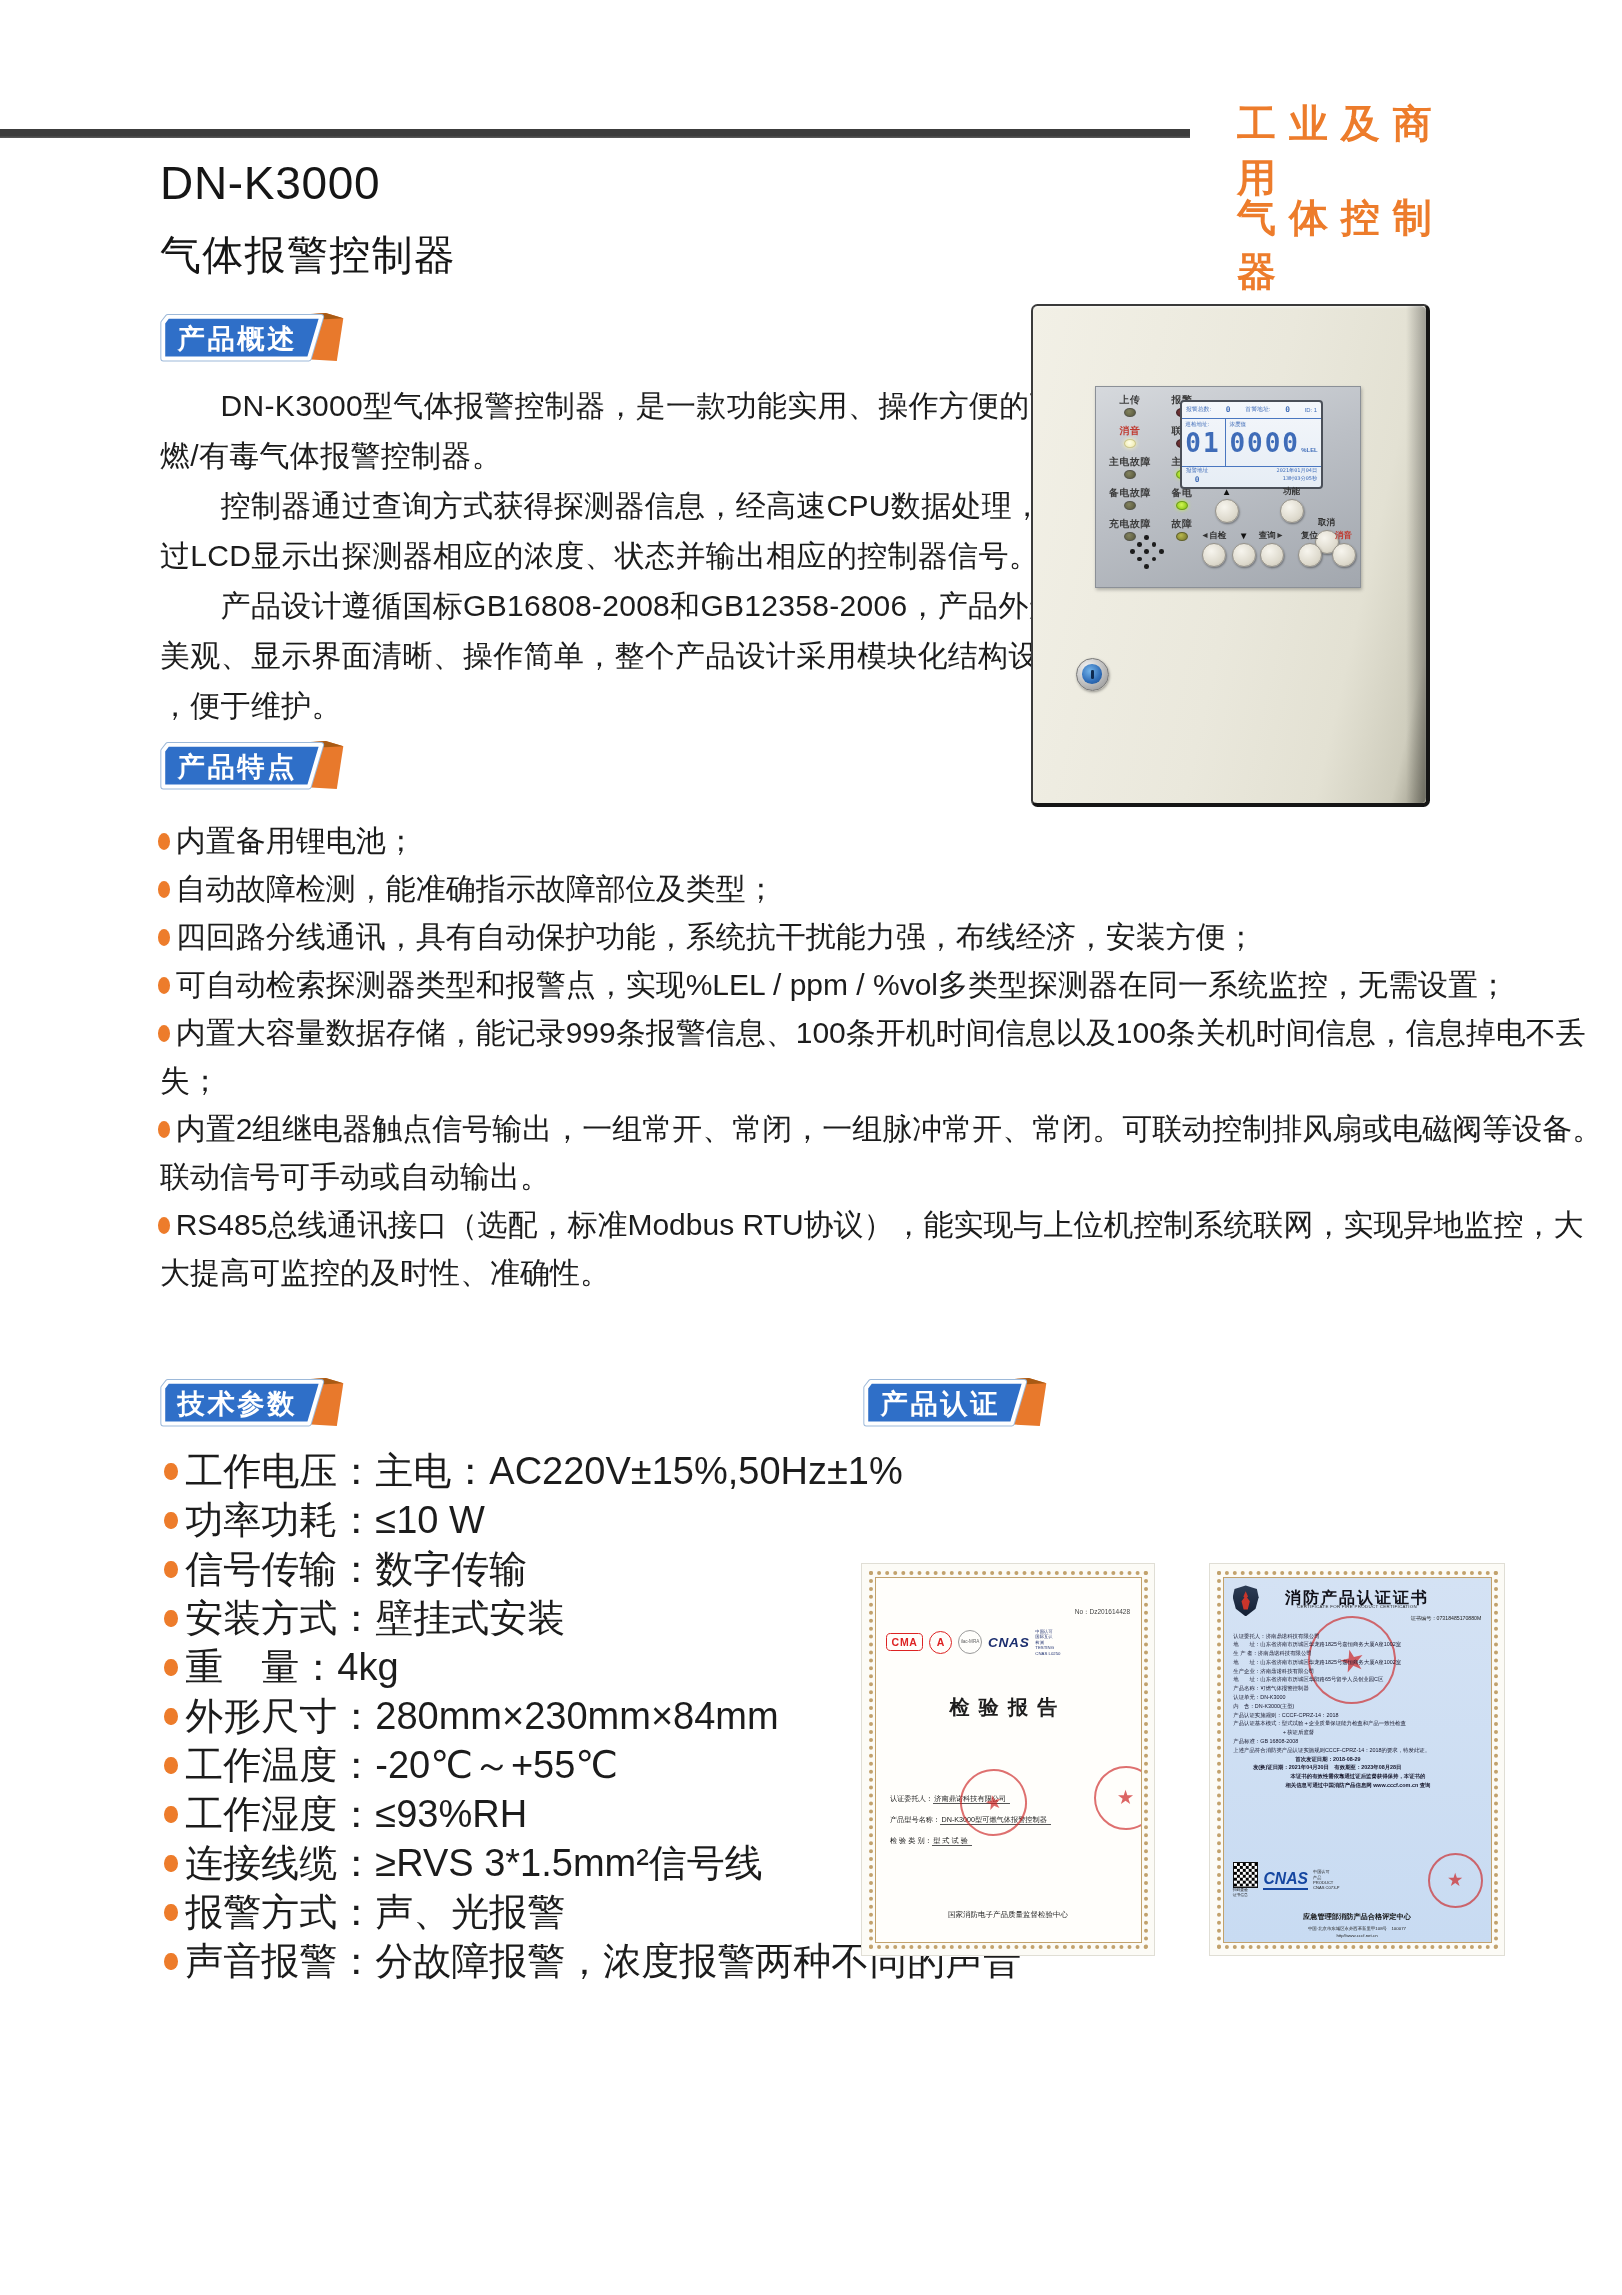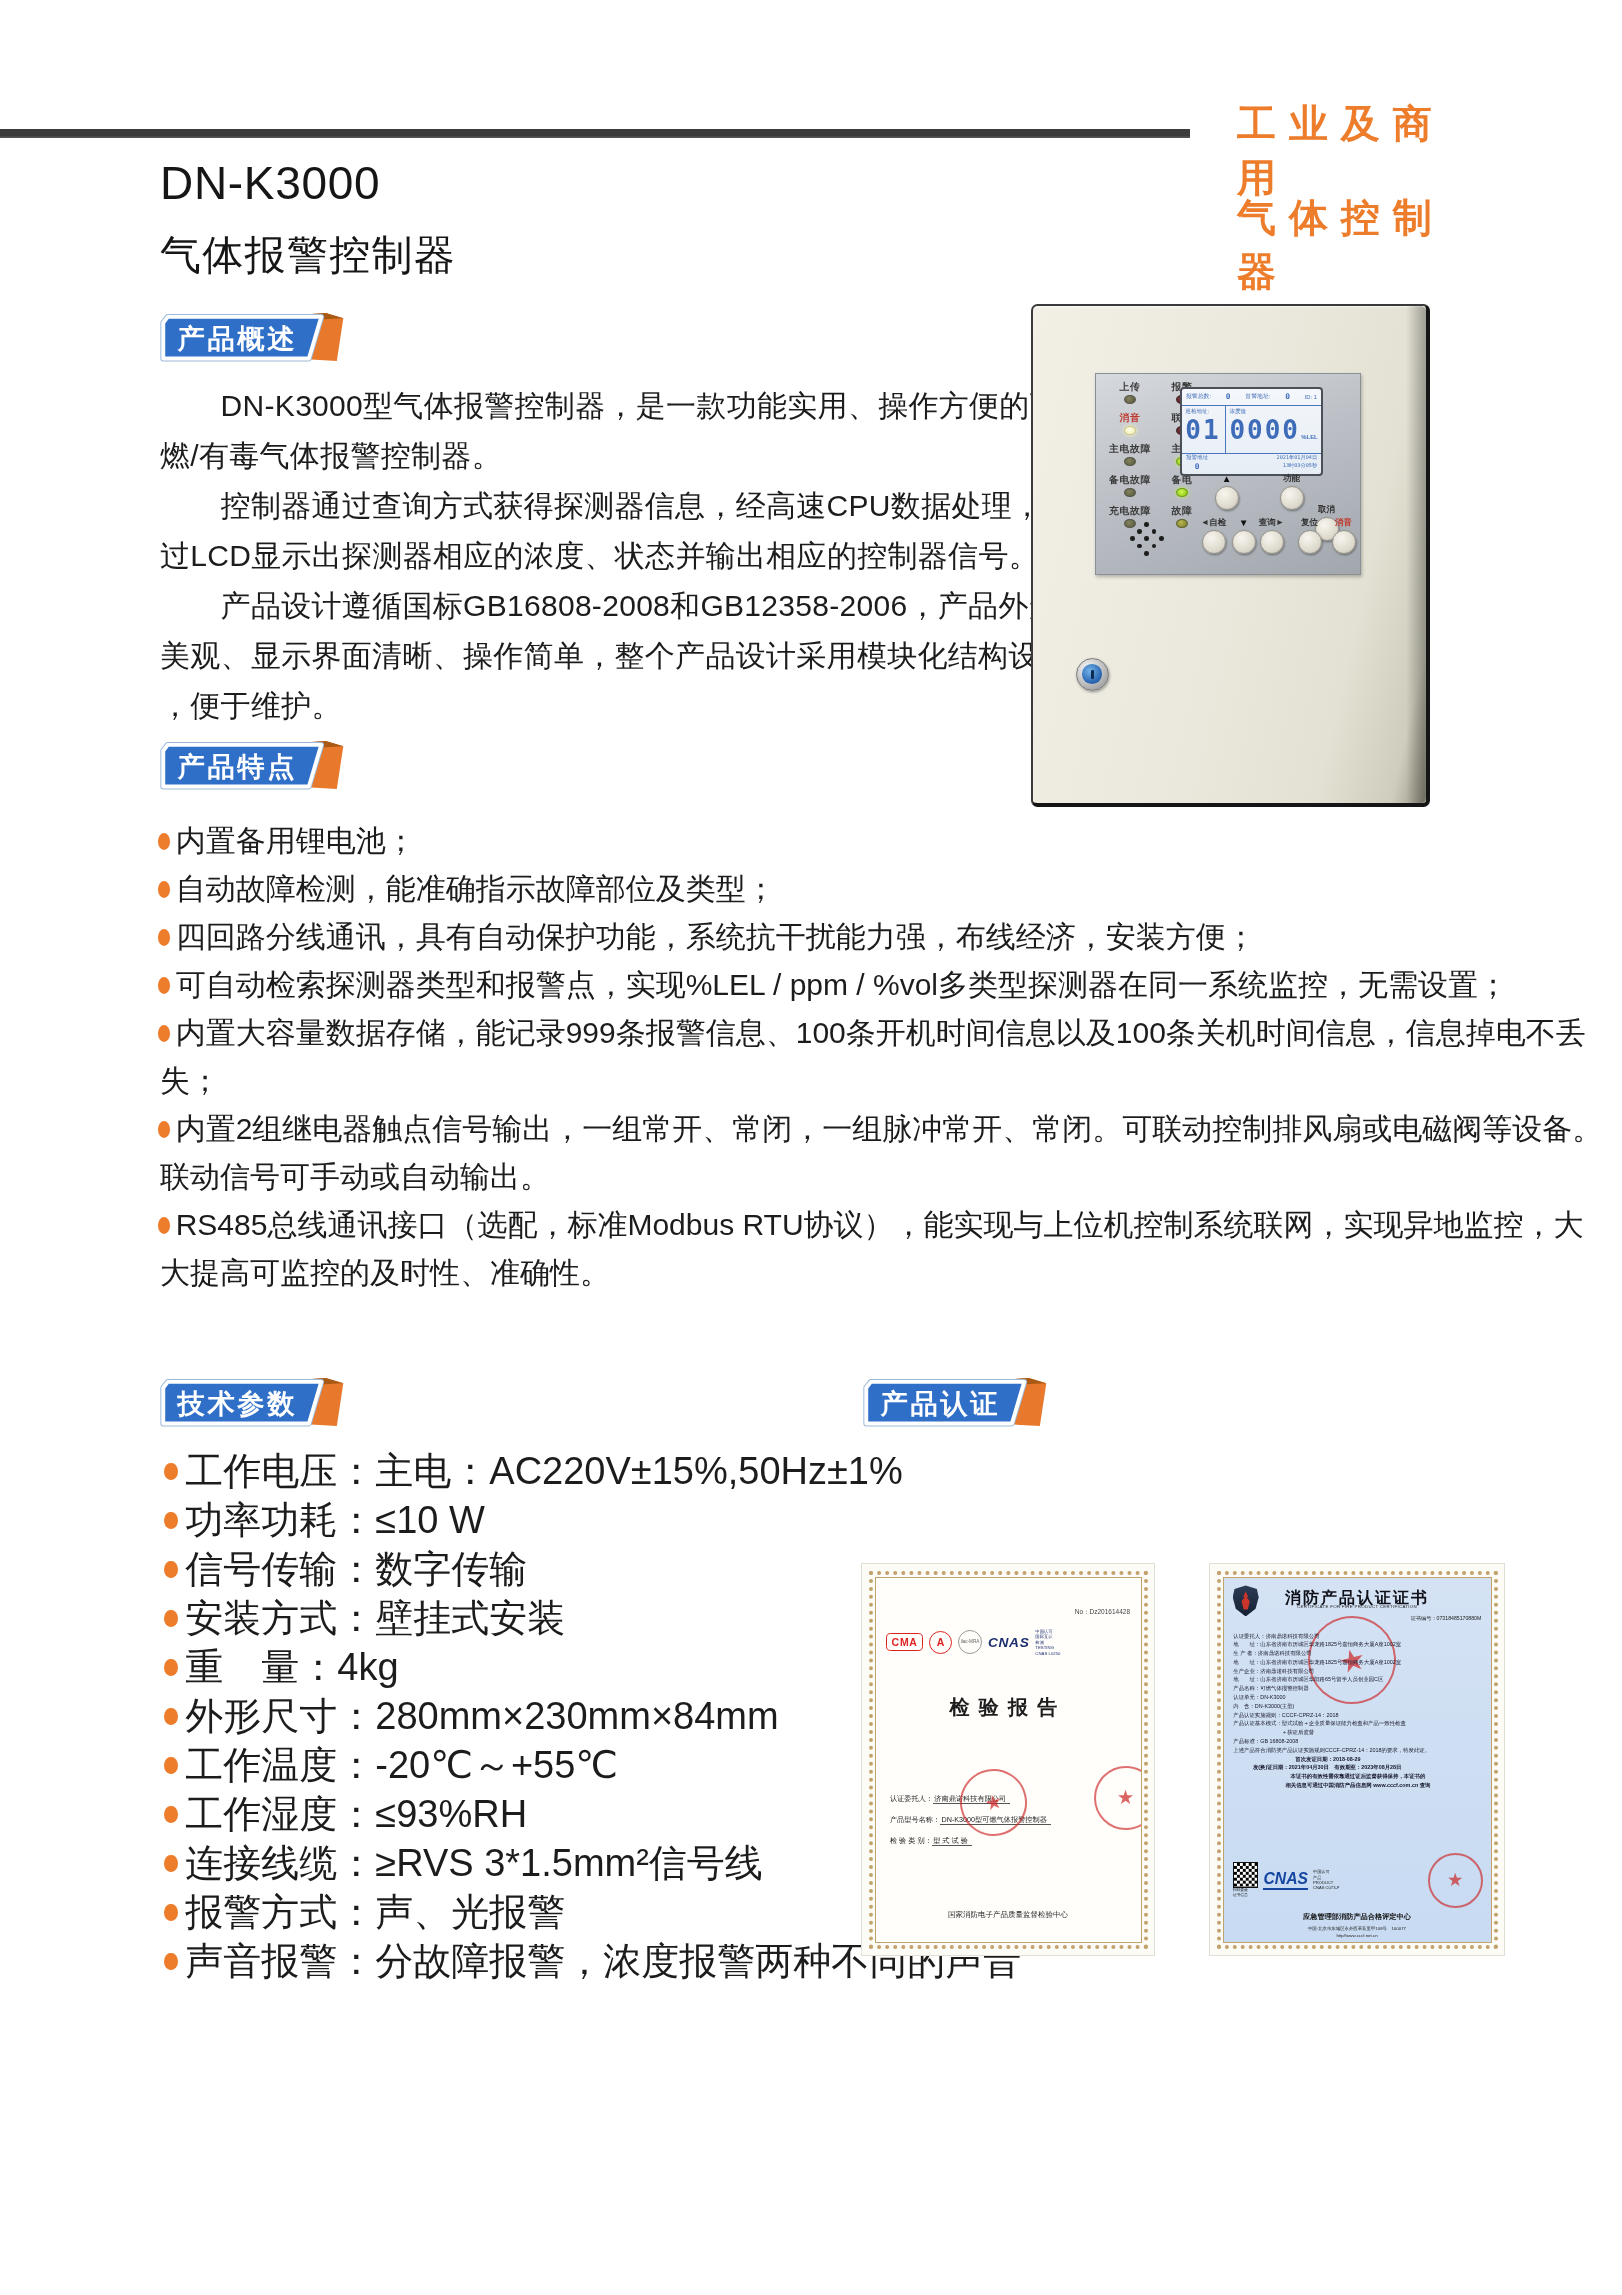--- a/index.html
+++ b/index.html
@@ -45,21 +45,21 @@
              padding-left:18.3px;white-space:nowrap;}
   #tech .row.cont{padding-left:18.3px;}
   #tech .row:not(.cont)::before{content:"";position:absolute;left:-2.6px;top:15.7px;
              width:13.7px;height:17.7px;border-radius:50%;background:#ed7c2b;}
 
   
   #device{left:1031px;top:304px;width:393px;height:497px;border-radius:6.5px;
           background:linear-gradient(103deg,#f2f0e6 0%,#eae8dc 52%,#e3e1d3 78%,#cfcdbd 93%,#969484 100%);
           border:2px solid #3a3a3a;border-right:4.6px solid #151515;border-bottom:4.6px solid #151515;
           box-shadow:inset 0 1.3px 2px rgba(255,255,255,.6);}
-  #panel{left:62px;top:67px;width:264px;height:200px;
+  #panel{left:62px;top:80px;width:264px;height:200px;
          background:linear-gradient(160deg,#d6d9dd 0%,#bcc0c6 45%,#a2a7ae 100%);
          border:0.7px solid #8b9097;box-shadow:1.3px 2px 3.3px rgba(0,0,0,.25);}
   #led-grid{left:7.9px;top:6.5px;display:grid;grid-template-columns:52px 52px;}
   .led-cell{height:31px;text-align:center;}
   .led-label{display:block;font-size:9.8px;font-weight:600;color:#3a3a3a;letter-spacing:0.7px;}
   .led-cell.red .led-label{color:#c0392f;}
   .led-dot{display:inline-block;width:9.8px;height:7.2px;border-radius:50%;margin-top:1.3px;
            background:radial-gradient(circle at 40% 35%,#83835f,#55553a);border:0.7px solid #55554a;}
   .led-dot.redoff{background:radial-gradient(circle at 40% 35%,#7a3a3a,#4a1e22);border-color:#402024;}
   .led-dot.lit{background:radial-gradient(circle at 45% 40%,#ffffe9,#efe9a8);border-color:#cfc98c;box-shadow:0 0 4.6px #fff8b9;}

